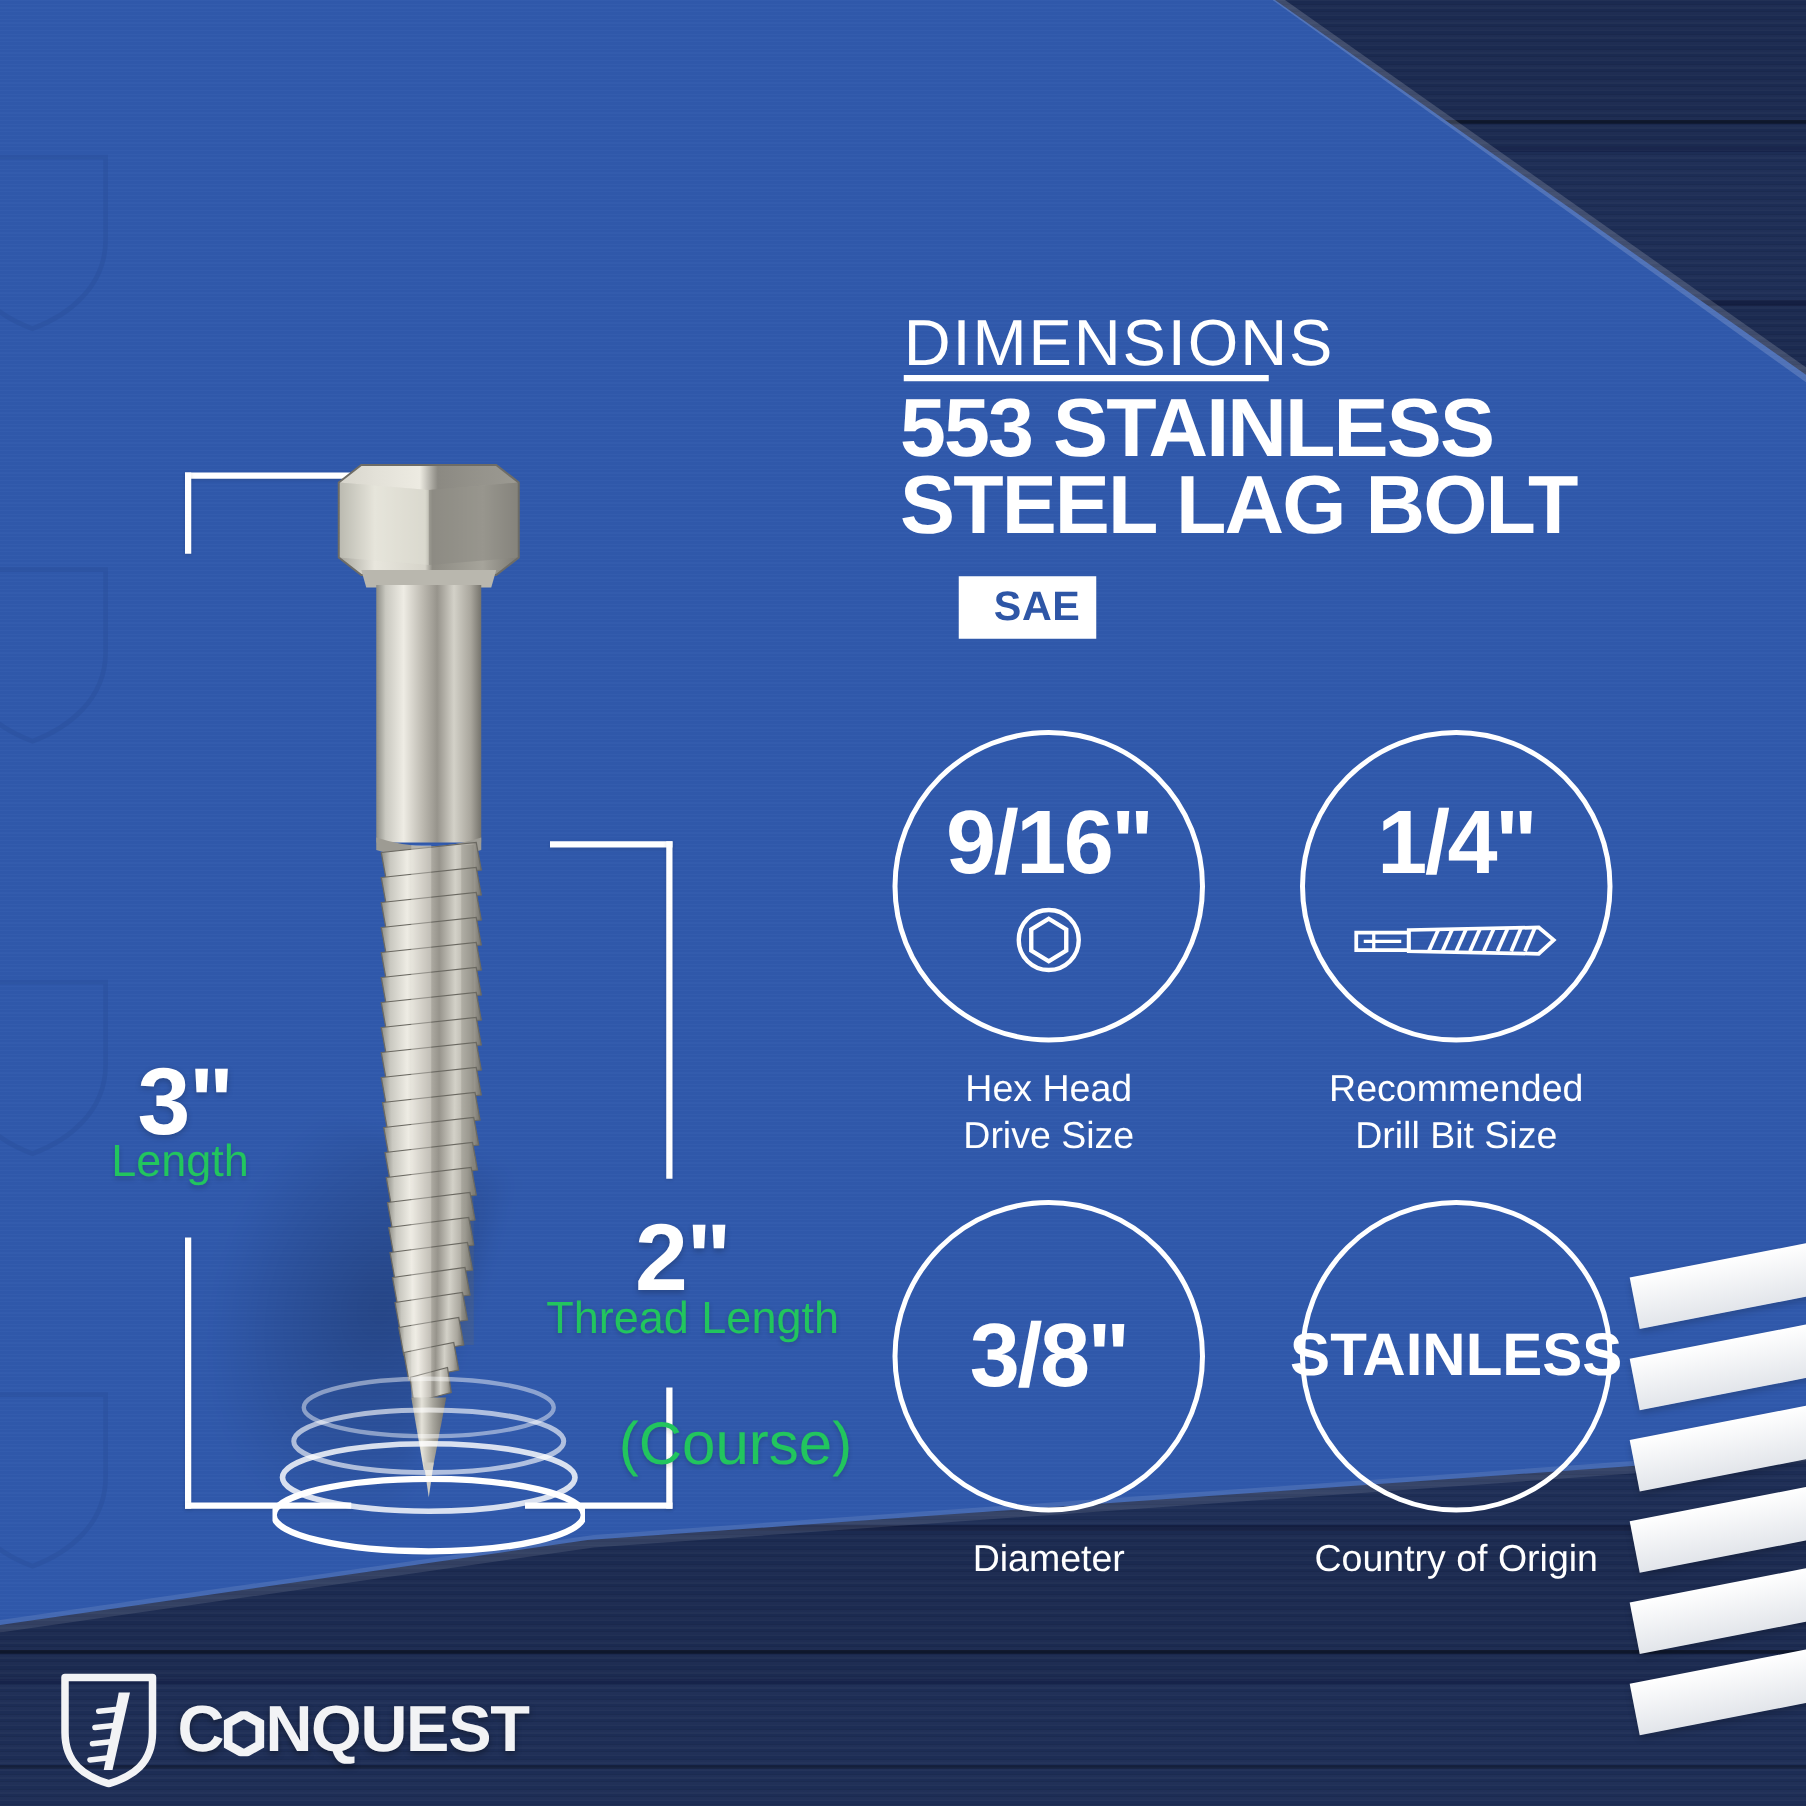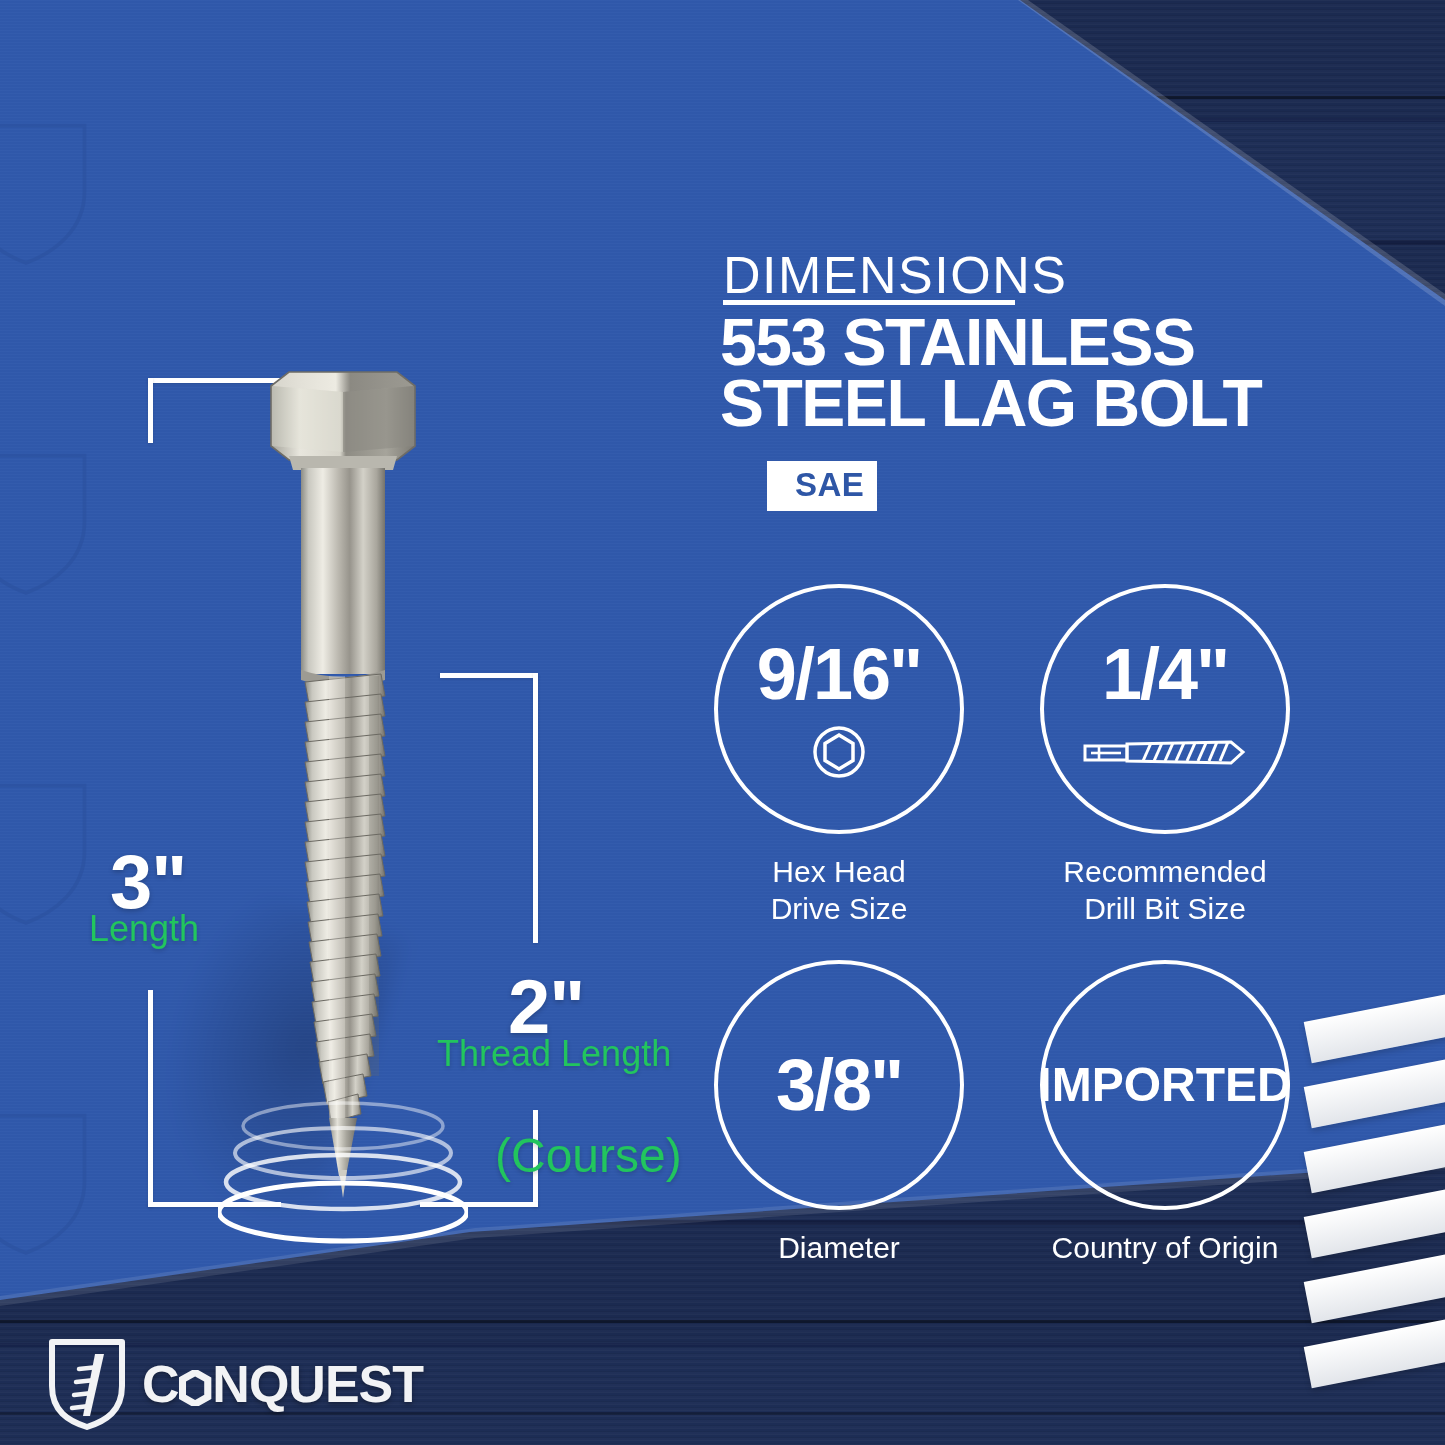--- a/index.html
+++ b/index.html
@@ -357,21 +357,21 @@
     <div class="circle">
       <div class="bigval">3/8"</div>
     </div>
     <div class="cap">
       <div>Diameter</div>
     </div>
   </div>
 
   <div class="badge" style="left:1040px;top:960px;">
     <div class="circle">
-      <div class="bigval small">IMPORTED</div>
+      <div class="bigval small">STAINLESS</div>
     </div>
     <div class="cap">
       <div>Country of Origin</div>
     </div>
   </div>
 
   <div id="logo">
     <div class="shield">
       <svg viewBox="0 0 78 92">
         <path d="M4 4 H74 V48 C74 73 58 83 39 89 C20 83 4 73 4 48 Z" fill="none" stroke="#f2f3f5" stroke-width="6" stroke-linejoin="round"></path>

